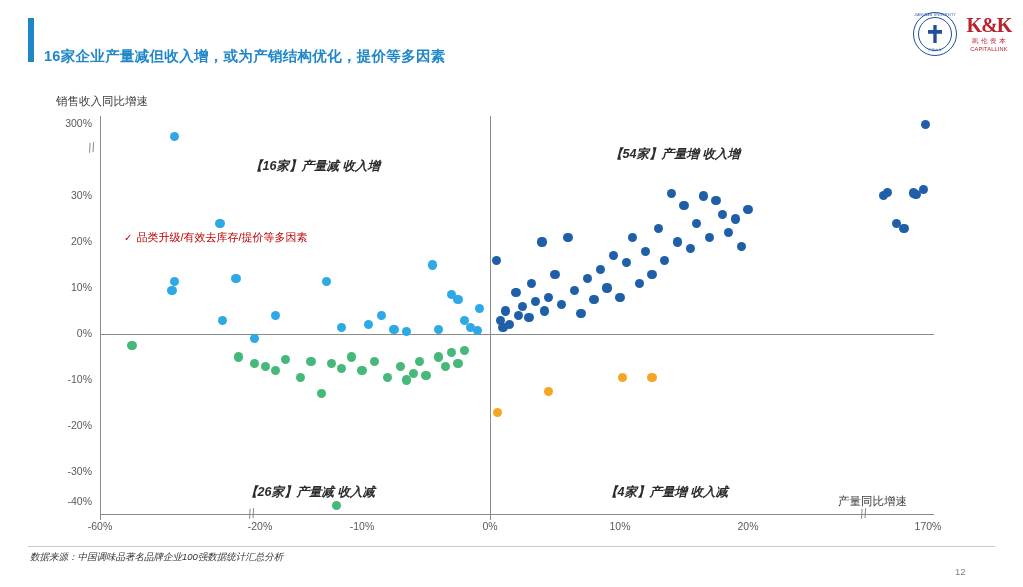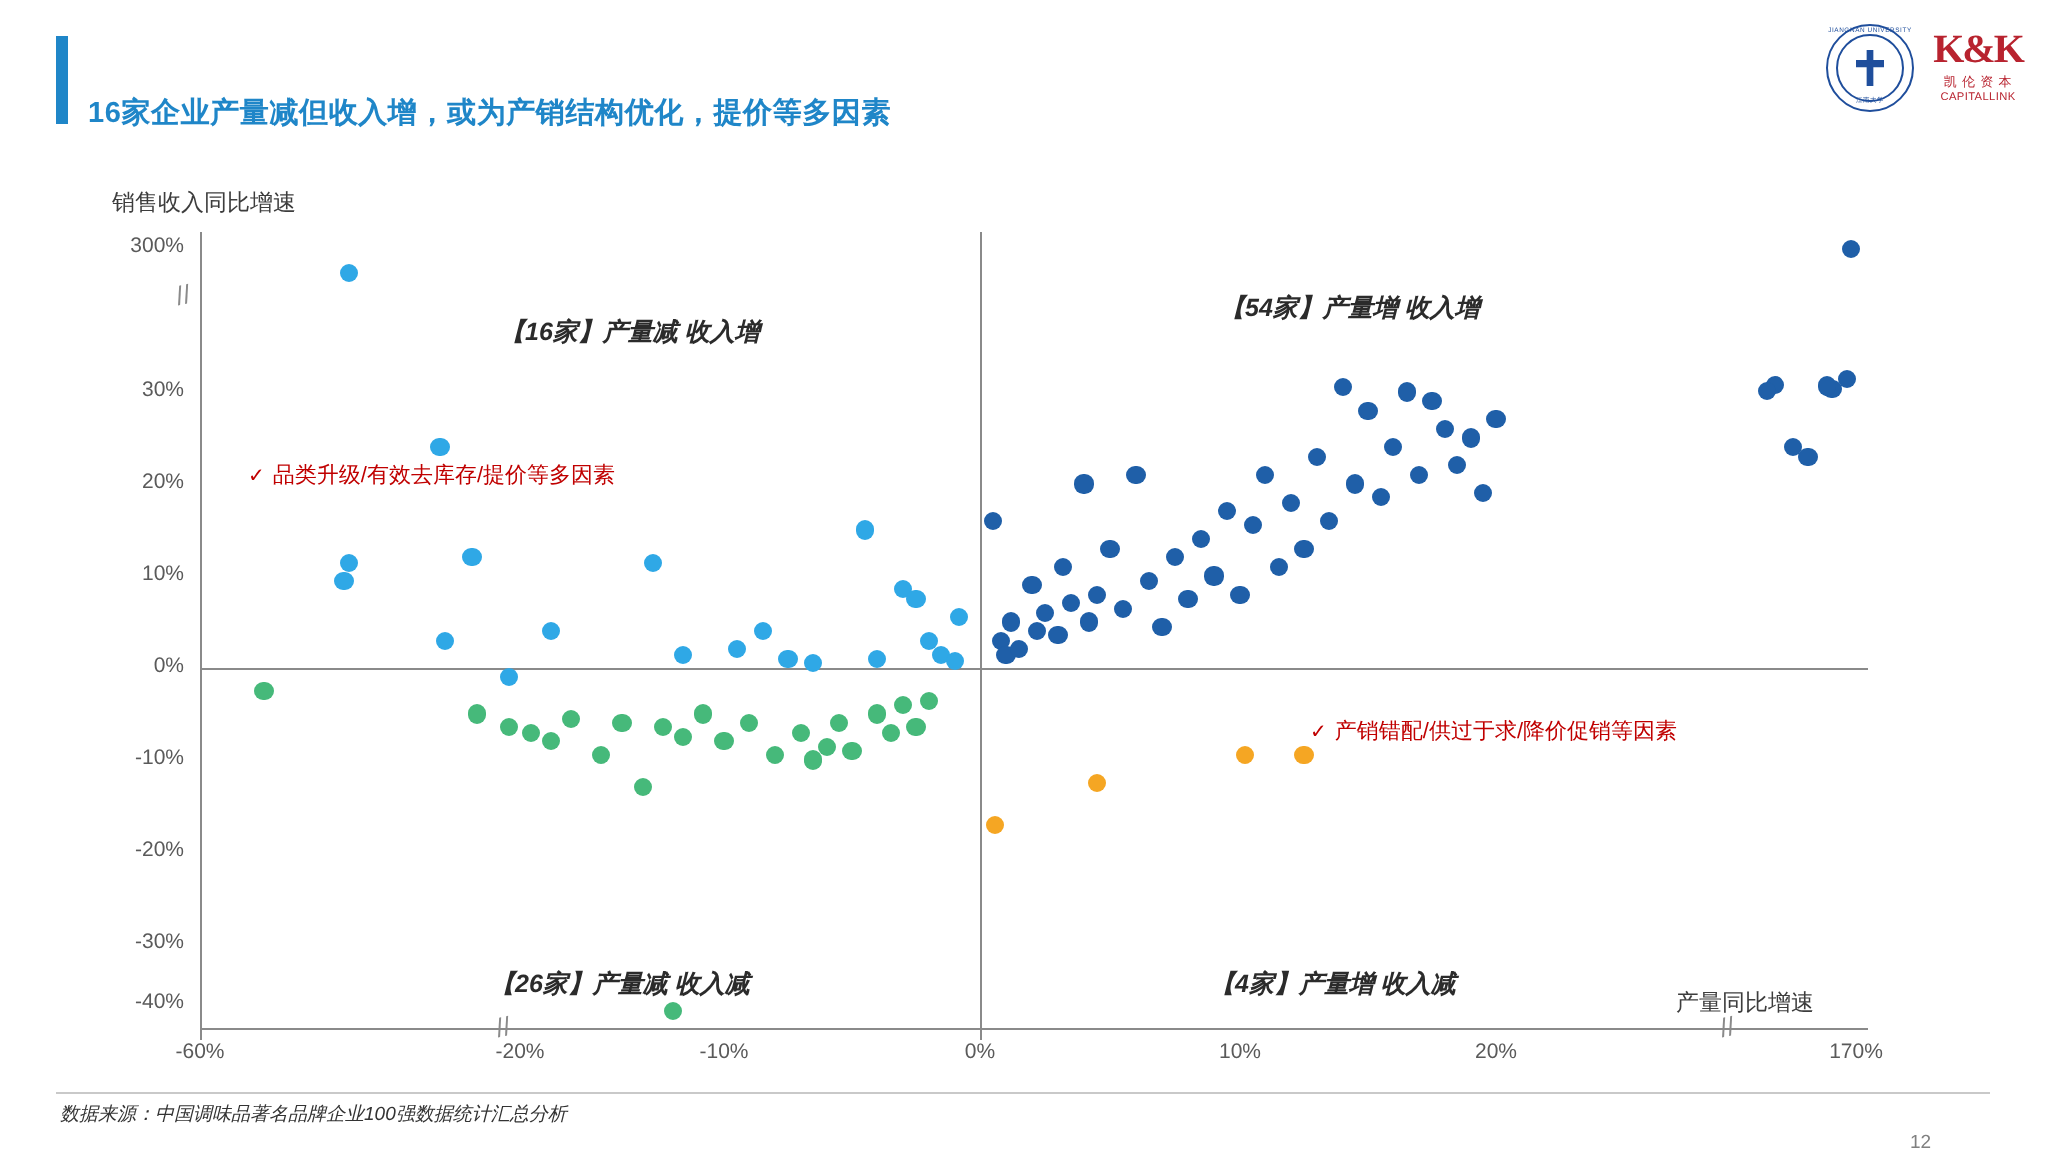--- a/index.html
+++ b/index.html
@@ -234,21 +234,20 @@
       <div class="pt" style="width: 9.2px; height: 9.2px; background: rgb(70, 185, 122); left: 231.9px; top: 385px;"></div>
       <div class="pt" style="width: 9.2px; height: 9.2px; background: rgb(245, 166, 35); left: 393.2px; top: 291.6px;"></div>
       <div class="pt" style="width: 9.2px; height: 9.2px; background: rgb(245, 166, 35); left: 443.9px; top: 270.9px;"></div>
       <div class="pt" style="width: 9.2px; height: 9.2px; background: rgb(245, 166, 35); left: 517.96px; top: 257.1px;"></div>
       <div class="pt" style="width: 9.2px; height: 9.2px; background: rgb(245, 166, 35); left: 547.4px; top: 257.1px;"></div>
       <div class="quad-label" style="left: 150px; top: 42px;">【16家】产量减  收入增</div>
       <div class="quad-label" style="left: 510px; top: 30px;">【54家】产量增  收入增</div>
       <div class="quad-label" style="left: 145px; top: 368px;">【26家】产量减  收入减</div>
       <div class="quad-label" style="left: 505px; top: 368px;">【4家】产量增  收入减</div>
       <div class="note" style="left: 24px; top: 82px; margin-top: 32px;"><span class="chk">✓</span><span>品类升级/有效去库存/提价等多因素</span></div>
-      <div class="note" style="left: 555px; top: 242px;"><span class="chk">✓</span><span>产销错配/供过于求/降价促销等因素</span></div>
     </div>
 <div class="ytick" style="left: 46px; top: 37px;">300%</div>
     <div class="ytick" style="left: 46px; top: 109px;">30%</div>
     <div class="ytick" style="left: 46px; top: 155px;">20%</div>
     <div class="ytick" style="left: 46px; top: 201px;">10%</div>
     <div class="ytick" style="left: 46px; top: 247px;">0%</div>
     <div class="ytick" style="left: 46px; top: 293px;">-10%</div>
     <div class="ytick" style="left: 46px; top: 339px;">-20%</div>
     <div class="ytick" style="left: 46px; top: 385px;">-30%</div>
     <div class="ytick" style="left: 46px; top: 415px;">-40%</div>

